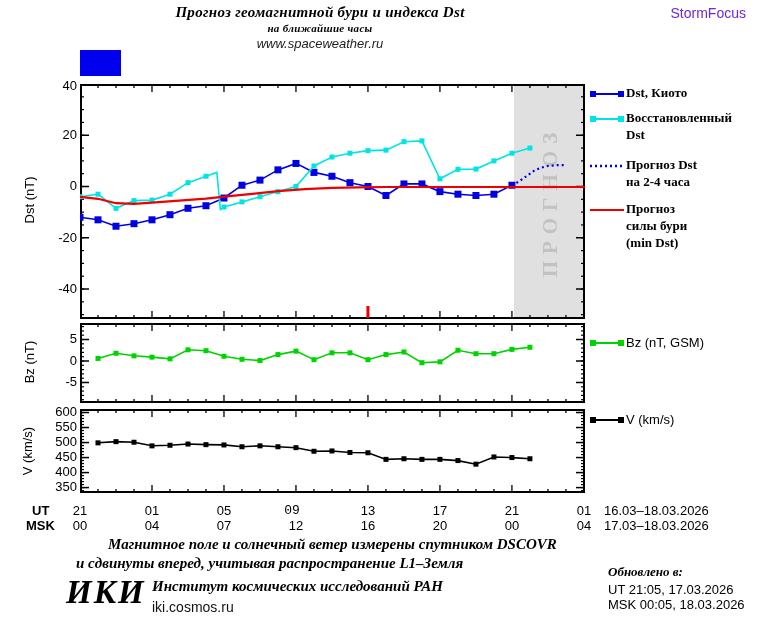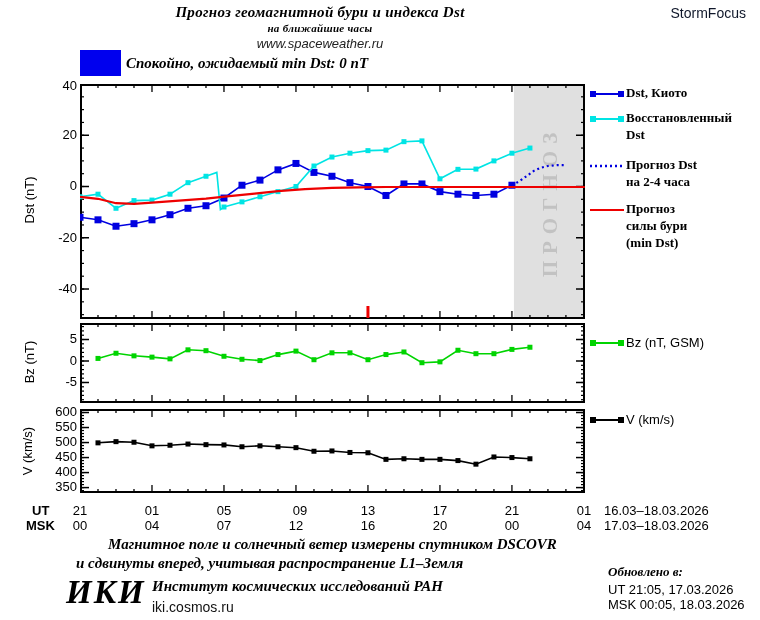--- a/index.html
+++ b/index.html
@@ -6,21 +6,21 @@
   #page{position:relative;width:760px;height:620px;background:#fff;overflow:hidden;
         font-family:"Liberation Sans",sans-serif;color:#000;}
   .abs{position:absolute;}
   .serifb{font-family:"Liberation Serif",serif;font-weight:bold;font-style:italic;}
   .sans{font-family:"Liberation Sans",sans-serif;}
   
   .titlebox{left:60px;top:4px;width:520px;text-align:center;}
   .t1{font-size:15px;letter-spacing:.3px;}
   .t2{font-size:11px;letter-spacing:.3px;margin-top:1px;}
   .site{font-size:13px;font-weight:normal;font-family:"Liberation Sans",sans-serif;color:#222;margin-top:2px;}
-  .brand{left:618px;top:5px;width:128px;text-align:right;font-size:14px;color:#0f172a;}
+  .brand{left:618px;top:5px;width:128px;text-align:right;font-size:14px;color:#6d28d9;}
   
   .qswatch{left:80px;top:50px;width:41px;height:26px;}
   .qtext{left:126px;top:55px;font-size:15px;}
   
   #svg-main{left:80px;top:84px;}
   #svg-bz{left:80px;top:323px;}
   #svg-v{left:80px;top:409px;}
   svg{position:absolute;display:block;}
   
   .ytl{position:absolute;left:40px;width:37px;text-align:right;font-size:13px;height:16px;line-height:16px;}
@@ -47,21 +47,20 @@
 <div id="page">
 
   <div class="abs titlebox serifb">
     <div class="t1">Прогноз геомагнитной бури и индекса Dst</div>
     <div class="t2">на ближайшие часы</div>
     <div class="site">www.spaceweather.ru</div>
   </div>
   <div class="abs brand sans">StormFocus</div>
 
   <div class="abs qswatch" id="qswatch" style="background: rgb(0, 0, 238);"></div>
-  <div class="abs qtext serifb">Спокойно, ожидаемый min Dst: 0 nT</div>
 
   <div class="yax" style="left:-30px;top:192px;width:120px;">Dst (nT)</div>
   <div class="yax" style="left:-10px;top:354px;width:80px;">Bz (nT)</div>
   <div class="yax" style="left:-17px;top:443px;width:90px;">V (km/s)</div>
 
   <div class="ytl" style="top:78px;">40</div>
   <div class="ytl" style="top:127px;">20</div>
   <div class="ytl" style="top:178px;">0</div>
   <div class="ytl" style="top:230px;">-20</div>
   <div class="ytl" style="top:281px;">-40</div>
@@ -577,21 +576,21 @@
       <rect x="0" y="3" width="6" height="6" fill="#000000"></rect>
       <rect x="28" y="3" width="6" height="6" fill="#000000"></rect>
     </svg>
   <div class="lg sans" style="top:412px;">V (km/s)</div>
 
   <div class="rowlab" style="left:32px;top:503px;">UT</div>
   <div class="rowlab" style="left:26px;top:518px;">MSK</div>
   <span class="xt" style="left:66px;top:503px;">21</span>
   <span class="xt" style="left:138px;top:503px;">01</span>
   <span class="xt" style="left:210px;top:503px;">05</span>
-  <span class="xt" style="left:286px;top:503px;">09</span>
+  <span class="xt" style="left:278px;top:503px;font-family:Liberation Mono, monospace;">09</span>
   <span class="xt" style="left:354px;top:503px;">13</span>
   <span class="xt" style="left:426px;top:503px;">17</span>
   <span class="xt" style="left:498px;top:503px;">21</span>
   <span class="xt" style="left:570px;top:503px;">01</span>
   <span class="xt" style="left:66px;top:518px;">00</span>
   <span class="xt" style="left:138px;top:518px;">04</span>
   <span class="xt" style="left:210px;top:518px;">07</span>
   <span class="xt" style="left:282px;top:518px;">12</span>
   <span class="xt" style="left:354px;top:518px;">16</span>
   <span class="xt" style="left:426px;top:518px;">20</span>

